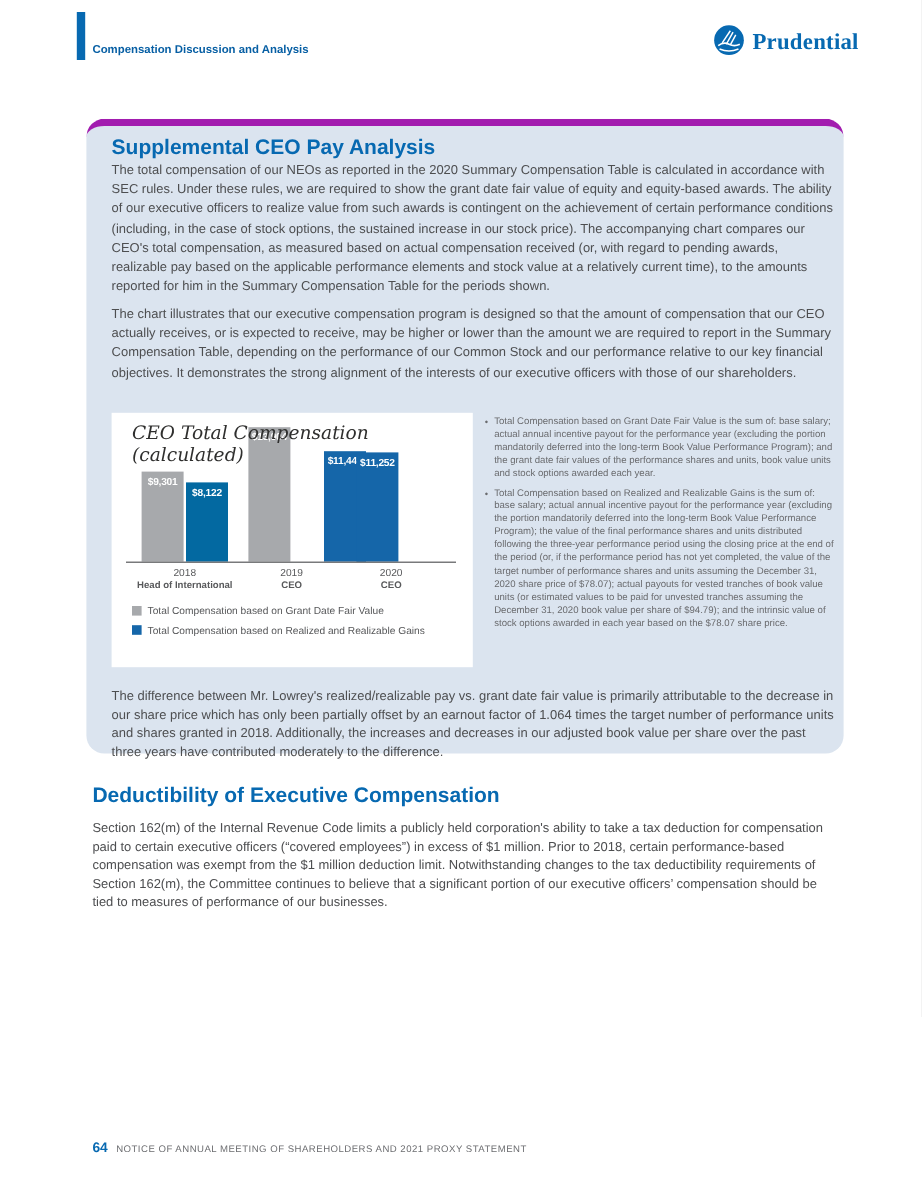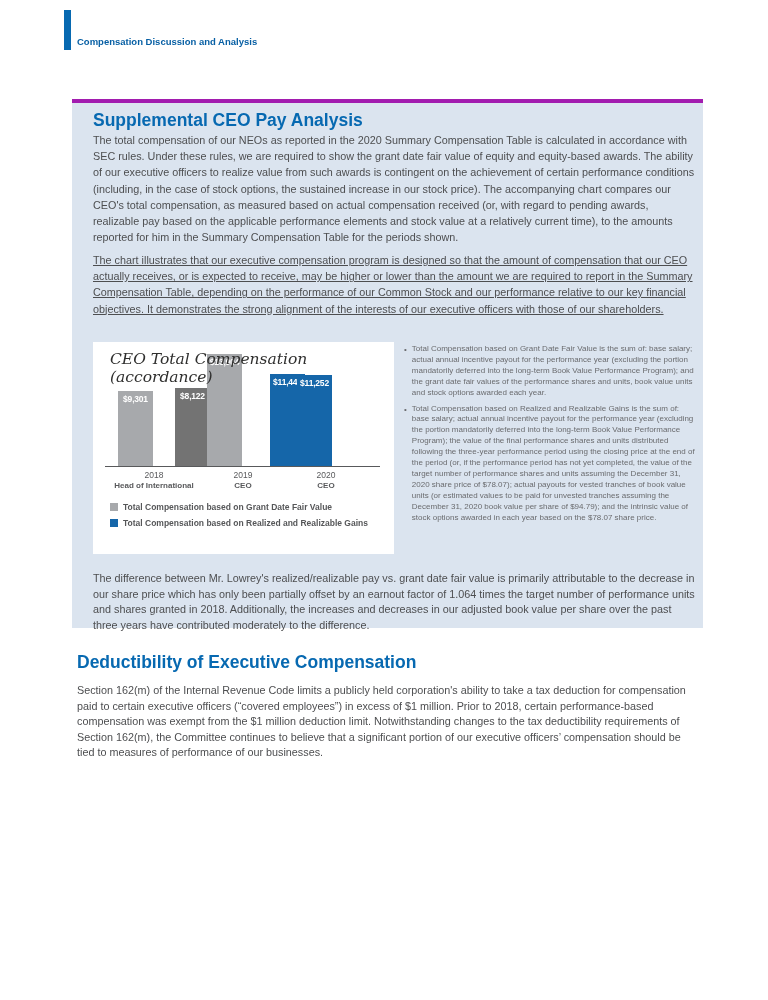--- a/index.html
+++ b/index.html
@@ -7,46 +7,46 @@
         font-family:"Liberation Sans",sans-serif;-webkit-font-smoothing:antialiased;}
 
   
   .hdr-bar{position:absolute;left:64px;top:10px;width:7px;height:40px;background:#0769b1;}
   .hdr-label{position:absolute;left:77px;top:36px;font-size:9.5px;font-weight:700;color:#075fa4;}
   .logo{position:absolute;left:594px;top:20px;display:flex;align-items:center;gap:6px;}
   .logo-word{font-family:"Liberation Serif",serif;font-weight:700;font-size:19px;color:#0769b1;letter-spacing:.2px;}
 
   
   .section-box{position:absolute;left:72px;top:99px;width:631px;height:529px;background:#dbe4ef;
-               border-top:4px solid #a21caf;box-sizing:border-box;}
+               border-top:6px solid #a21caf;box-sizing:border-box;border-radius:15px;}
   .sec-title{position:absolute;left:21px;top:7px;font-size:17.5px;font-weight:700;color:#0769b1;}
   .sec-p{position:absolute;left:21px;width:604px;font-size:10.8px;line-height:16.2px;color:#4d4e50;}
   .sec-p1{top:29px;}
-  .sec-p2{top:149px;text-decoration:underline;}
+  .sec-p2{top:149px;}
   .sec-p3{top:468px;line-height:15.6px;}
 
   
   .chart-card{position:absolute;left:21px;top:239px;width:301px;height:212px;background:#ffffff;}
   .chart-title{position:absolute;left:17px;top:8px;font-family:"DejaVu Serif",serif;font-style:italic;
                font-size:15.5px;line-height:18px;color:#2f2f2e;}
   .plot{position:absolute;left:0;top:0;width:301px;height:125px;}
   .axis-line{position:absolute;left:12px;right:14px;bottom:0;height:1px;background:#58595b;}
   .bar-group{position:absolute;bottom:1px;display:flex;gap:2px;align-items:flex-end;}
   .bg1{left:25px;} .bg2{left:114px;} .bg3{left:204px;}
   .bar{width:35px;}
   .bar-label{display:block;text-align:center;margin-top:3px;color:#ffffff;font-weight:700;
              font-size:8.5px;letter-spacing:-.2px;white-space:nowrap;}
   .xlab{position:absolute;top:128px;width:120px;text-align:center;color:#58595b;}
   .xlab .yr{font-size:8.5px;line-height:10px;}
   .xlab .role{font-size:8px;font-weight:700;line-height:11px;}
   .xl1{left:1px;} .xl2{left:90px;} .xl3{left:173px;}
   .legend{position:absolute;left:17px;top:160px;display:flex;flex-direction:column;gap:6px;}
   .legend-row{display:flex;align-items:center;gap:5px;}
   .legend-swatch{width:8px;height:8px;flex:0 0 8px;}
-  .legend-text{font-size:8.5px;color:#565759;font-weight:bold;}
+  .legend-text{font-size:8.5px;color:#565759;}
 
   
   .bullets{position:absolute;left:332px;top:241px;width:292px;}
   .bullet{display:flex;gap:5px;margin-bottom:5px;}
   .bullet .dot{color:#6a6b6e;font-size:8px;line-height:11px;}
   .bullet .btxt{font-size:8px;line-height:10.9px;color:#6a6b6e;}
 
   
   .deduct{position:absolute;left:77px;top:652px;width:622px;}
   .deduct-title{font-size:17.5px;font-weight:700;color:#0769b1;margin:0 0 10px 0;}
@@ -57,33 +57,46 @@
   .page-num{font-size:11.5px;font-weight:700;color:#0769b1;}
   .footer-text{font-size:8px;color:#6d6e71;letter-spacing:.4px;}
 </style>
 </head>
 <body>
 
 <div class="page">
 
   <div class="hdr-bar"></div>
   <div class="hdr-label">Compensation Discussion and Analysis</div>
+  <div class="logo">
+    <span>
+      <svg width="27" height="27" viewBox="0 0 24 24">
+        <circle cx="12" cy="12" r="11" fill="#0769b1"></circle>
+        <path d="M4 16 Q8 13 12 15 Q16 17 20 15" stroke="#ffffff" stroke-width="1.2" fill="none"></path>
+        <path d="M7 14 L13 5" stroke="#ffffff" stroke-width="1.1" fill="none"></path>
+        <path d="M10 15 L15 6" stroke="#ffffff" stroke-width="1.1" fill="none"></path>
+        <path d="M13 15.5 L17 8" stroke="#ffffff" stroke-width="1.1" fill="none"></path>
+        <path d="M5 18.5 Q12 21.5 19 18.5" stroke="#ffffff" stroke-width="1.1" fill="none"></path>
+      </svg>
+    </span>
+    <span class="logo-word">Prudential</span>
+  </div>
 
   <div class="section-box">
     <div class="sec-title">Supplemental CEO Pay Analysis</div>
     <div class="sec-p sec-p1">The total compensation of our NEOs as reported in the 2020 Summary Compensation Table is calculated in accordance with SEC rules. Under these rules, we are required to show the grant date fair value of equity and equity-based awards. The ability of our executive officers to realize value from such awards is contingent on the achievement of certain performance conditions (including, in the case of stock options, the sustained increase in our stock price). The accompanying chart compares our CEO's total compensation, as measured based on actual compensation received (or, with regard to pending awards, realizable pay based on the applicable performance elements and stock value at a relatively current time), to the amounts reported for him in the Summary Compensation Table for the periods shown.</div>
     <div class="sec-p sec-p2">The chart illustrates that our executive compensation program is designed so that the amount of compensation that our CEO actually receives, or is expected to receive, may be higher or lower than the amount we are required to report in the Summary Compensation Table, depending on the performance of our Common Stock and our performance relative to our key financial objectives. It demonstrates the strong alignment of the interests of our executive officers with those of our shareholders.</div>
 
     <div class="chart-card">
       <div class="plot">
         <div class="bar-group bg1">
           <div class="bar" style="height: 75px; background: rgb(167, 169, 172);">
             <span class="bar-label">$9,301</span>
           </div>
-          <div class="bar" style="height: 78px; background: #737373; margin-left: 20px;">
+          <div class="bar" style="height: 66px; background: #0369a1;">
             <span class="bar-label">$8,122</span>
           </div>
         </div>
         <div class="bar-group bg2">
           <div class="bar" style="height: 112px; background: rgb(167, 169, 172);">
             <span class="bar-label">$13,904</span>
           </div>
           <div class="bar" style="height: 92px; background: rgb(21, 102, 169); margin-left: 26px;">
             <span class="bar-label">$11,446</span>
           </div>
@@ -91,21 +104,21 @@
         <div class="bar-group bg3">
           <div class="bar" style="height: 91px; background: rgb(21, 102, 169);">
             <span class="bar-label">$11,252</span>
           </div>
         </div>
         <div class="axis-line"></div>
       </div>
 
       <div class="chart-title">
         <div>CEO Total Compensation</div>
-        <div>(accordance)</div>
+        <div>(calculated)</div>
       </div>
 
       <div class="xlab xl1">
         <div class="yr">2018</div>
         <div class="role">Head of International</div>
       </div>
       <div class="xlab xl2">
         <div class="yr">2019</div>
         <div class="role">CEO</div>
       </div>
@@ -138,14 +151,18 @@
     </div>
 
     <div class="sec-p sec-p3">The difference between Mr. Lowrey's realized/realizable pay vs. grant date fair value is primarily attributable to the decrease in our share price which has only been partially offset by an earnout factor of 1.064 times the target number of performance units and shares granted in 2018. Additionally, the increases and decreases in our adjusted book value per share over the past three years have contributed moderately to the difference.</div>
   </div>
 
   <div class="deduct">
     <div class="deduct-title">Deductibility of Executive Compensation</div>
     <div class="deduct-p">Section 162(m) of the Internal Revenue Code limits a publicly held corporation's ability to take a tax deduction for compensation paid to certain executive officers (“covered employees”) in excess of $1 million. Prior to 2018, certain performance-based compensation was exempt from the $1 million deduction limit. Notwithstanding changes to the tax deductibility requirements of Section 162(m), the Committee continues to believe that a significant portion of our executive officers’ compensation should be tied to measures of performance of our businesses.</div>
   </div>
 
+  <div class="footer">
+    <span class="page-num">64</span>
+    <span class="footer-text">NOTICE OF ANNUAL MEETING OF SHAREHOLDERS AND 2021 PROXY STATEMENT</span>
+  </div>
 
 </div>
 
 </body></html>

